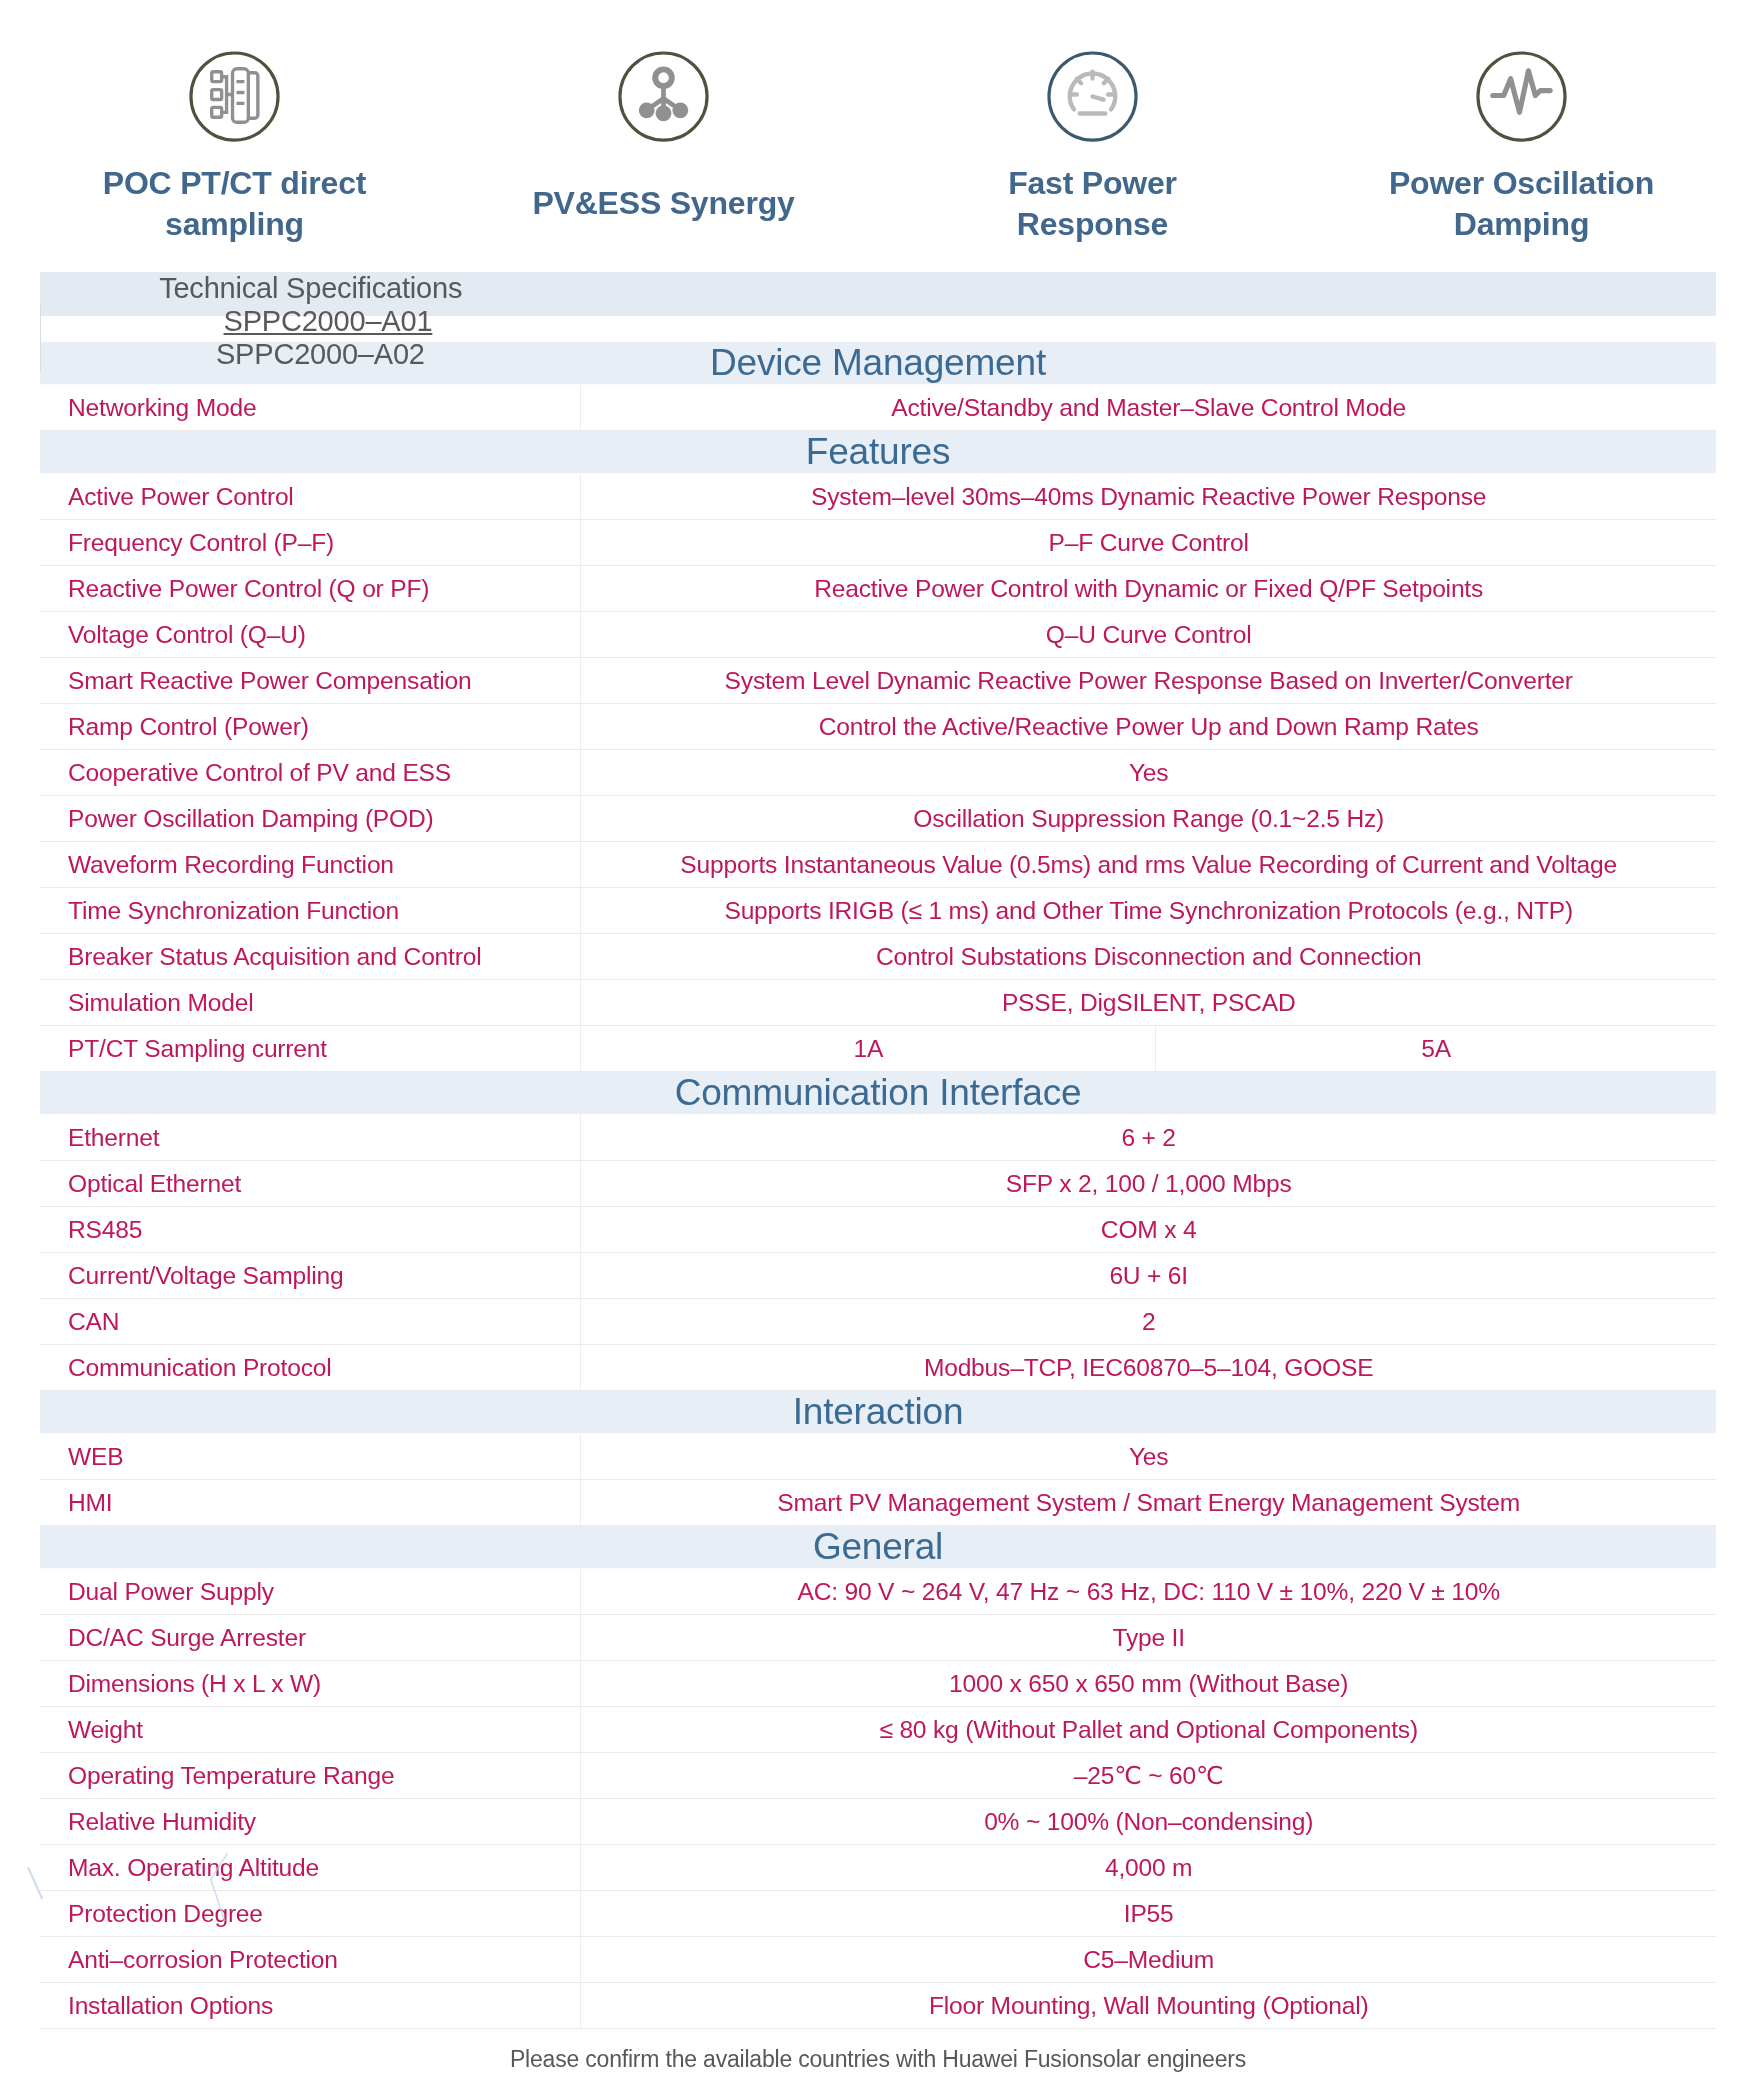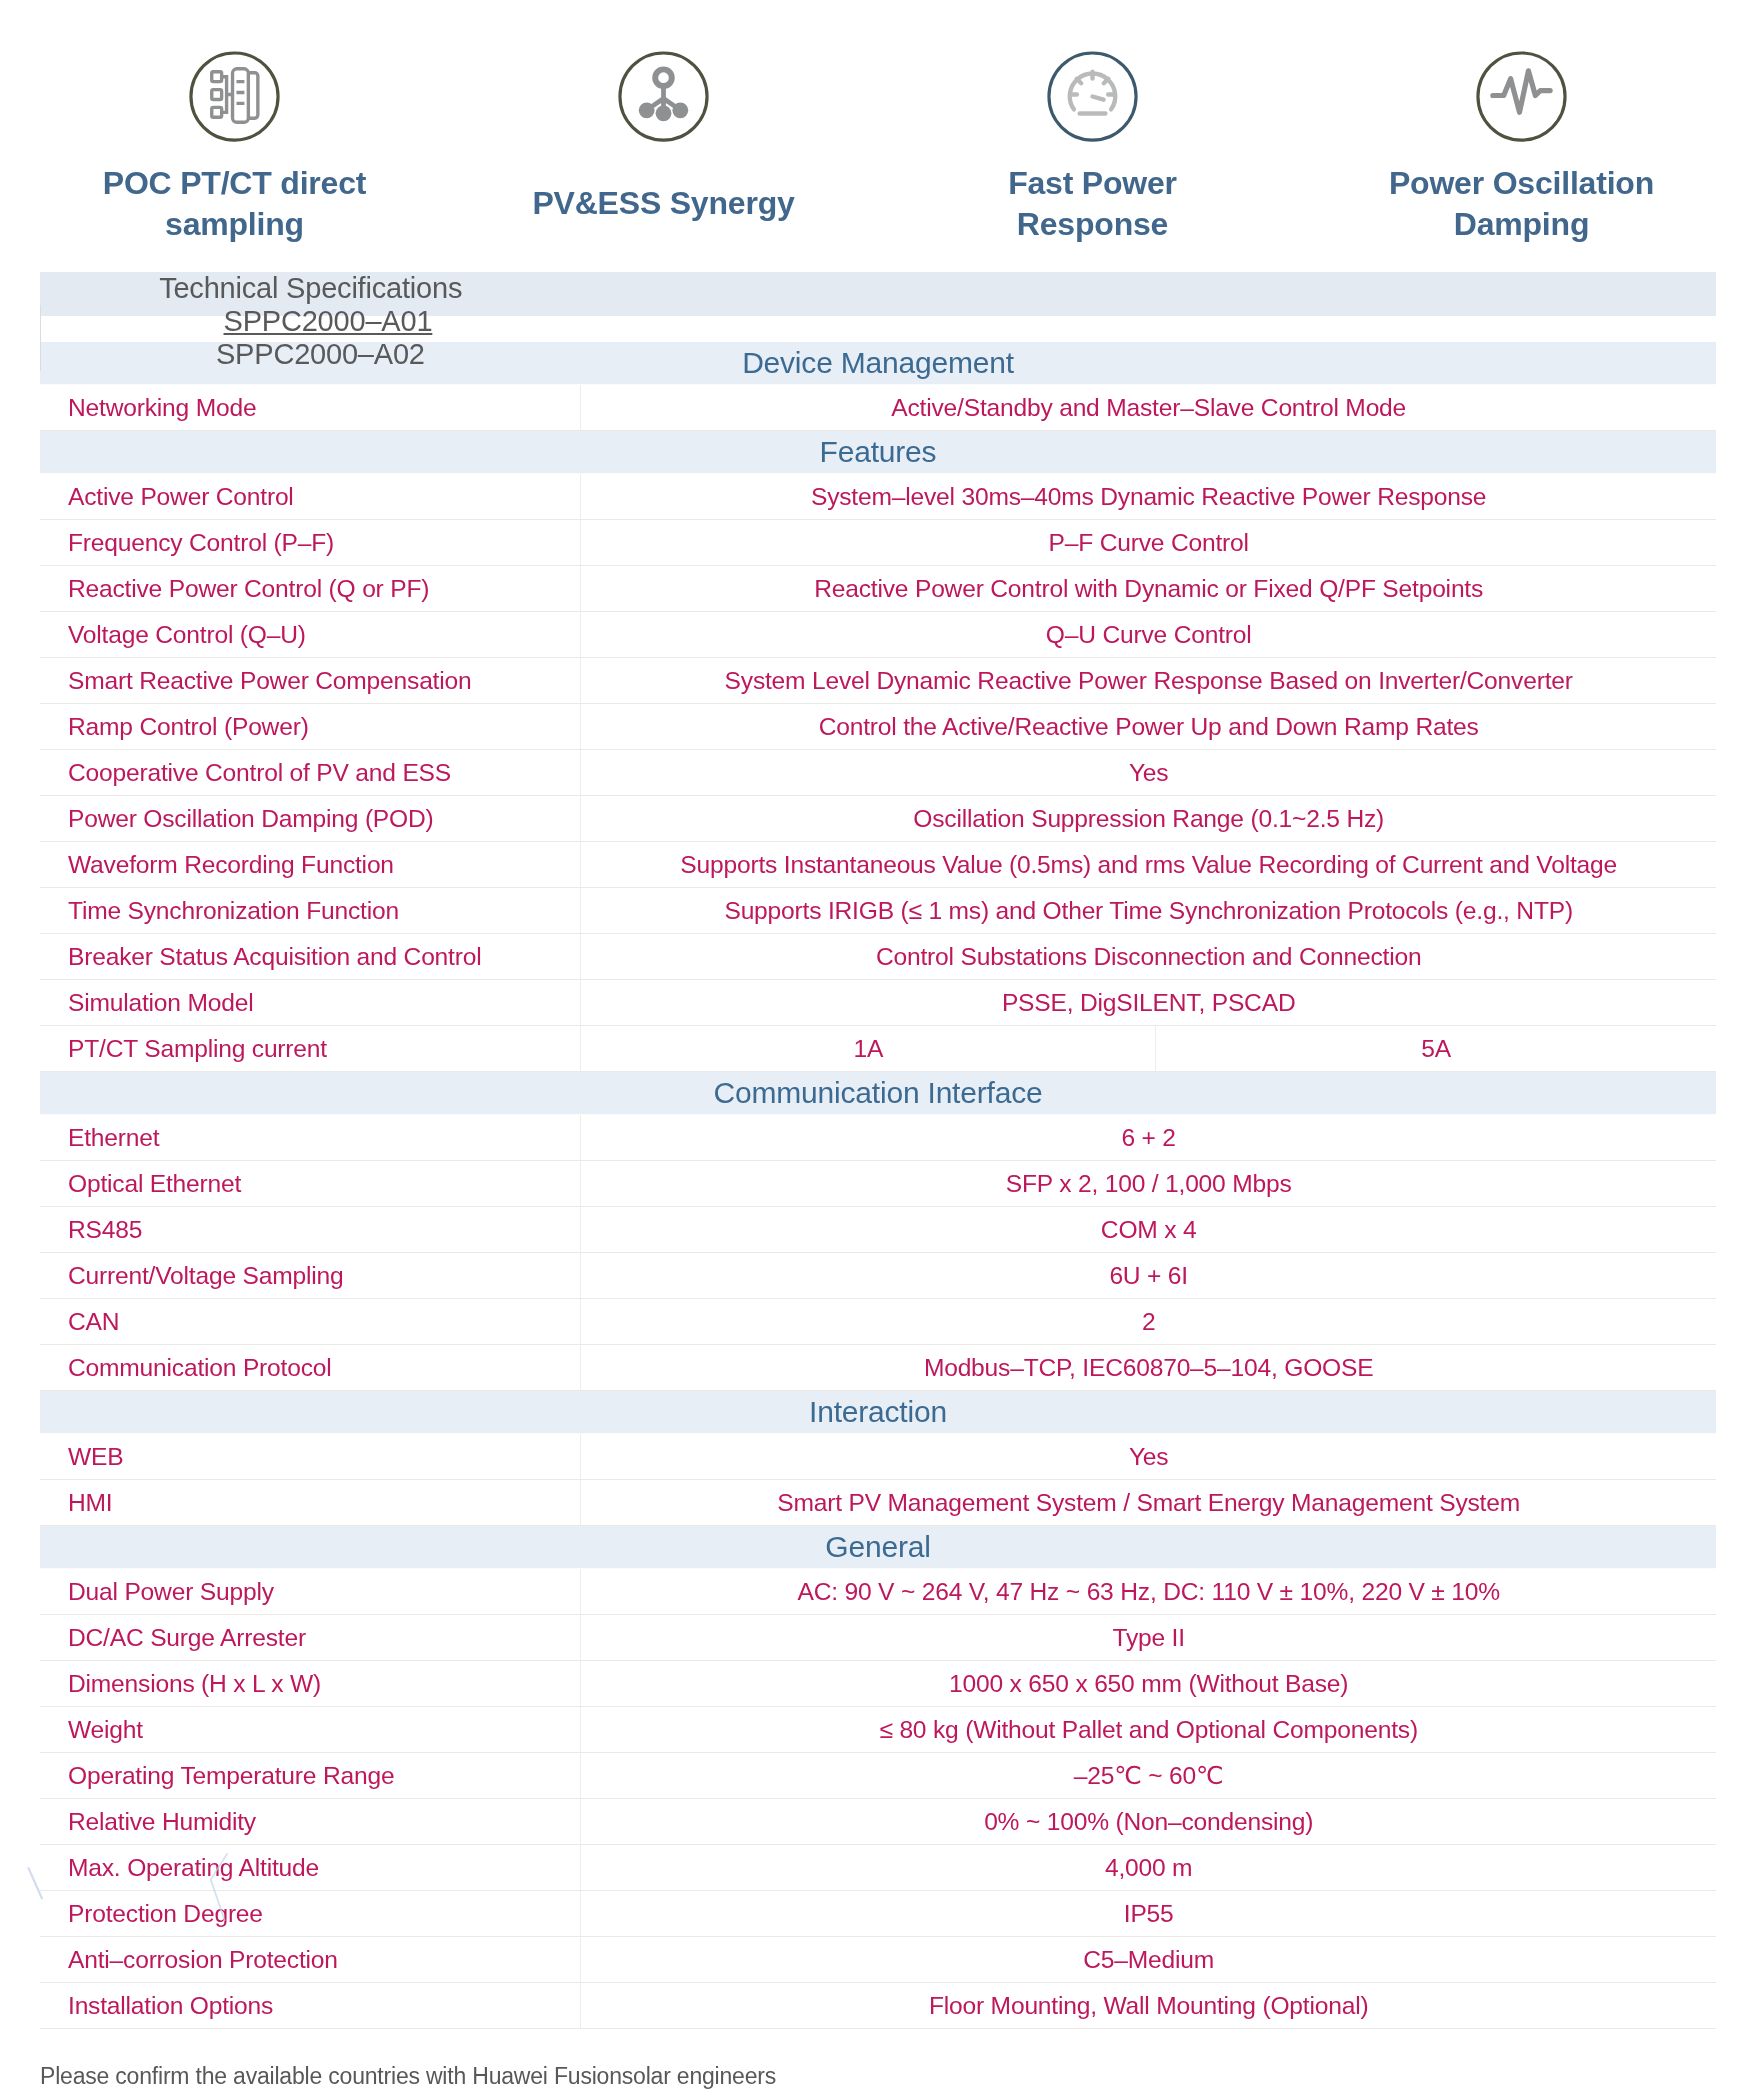--- a/index.html
+++ b/index.html
@@ -20,34 +20,34 @@
   }
   
   .spec-table{margin:0 40px;letter-spacing:-0.2px;}
   .t-header{display:flex;height:44px;background:#e3eaf2;color:#58595b;font-size:29px;flex-direction:column;}
   .th{display:flex;align-items:center;justify-content:center;box-sizing:border-box;}
   .th1{width:32.3%;}
   .th2{width:34.3%;border-left:1.8px solid #d8dde5;text-decoration:underline;}
   .th3{width:33.4%;border-left:1.8px solid #d8dde5;}
   .t-gap{height:26px;background:#ffffff;}
   .sec-header{
-    height:42px;background:#e8eef5;color:#3b6a92;font-size:30px;
+    height:42px;background:#e8eef5;color:#3b6a92;font-size:37px;
     display:flex;align-items:center;justify-content:center;
     border-bottom:1.8px solid #fbfbf9;
   }
   .t-row{display:flex;height:46px;border-bottom:1.8px solid #ebe9e3;font-size:24.6px;color:#be185d;box-sizing:border-box;}
   .c-label{
     width:32.3%;display:flex;align-items:center;padding-left:28px;
     box-sizing:border-box;border-right:1.8px solid #ededeb;
   }
   .c-value{flex:1;display:flex;align-items:center;justify-content:center;text-align:center;padding:0 14px;}
   .c-half-a{width:34.3%;display:flex;align-items:center;justify-content:center;box-sizing:border-box;border-right:1.8px solid #ededeb;}
   .c-half-b{width:33.4%;display:flex;align-items:center;justify-content:center;box-sizing:border-box;}
   
-  .footnote{margin:34px 40px 0;font-size:23px;color:#57585a;letter-spacing:-0.2px;}
+  .footnote{margin:17px 40px 0;font-size:23px;color:#57585a;letter-spacing:-0.2px;text-align:center;}
   
   .stray{position:absolute;left:0;top:0;pointer-events:none;}
 </style>
 </head>
 <body>
 
 <div class="page">
 
   <div class="banner">
 

